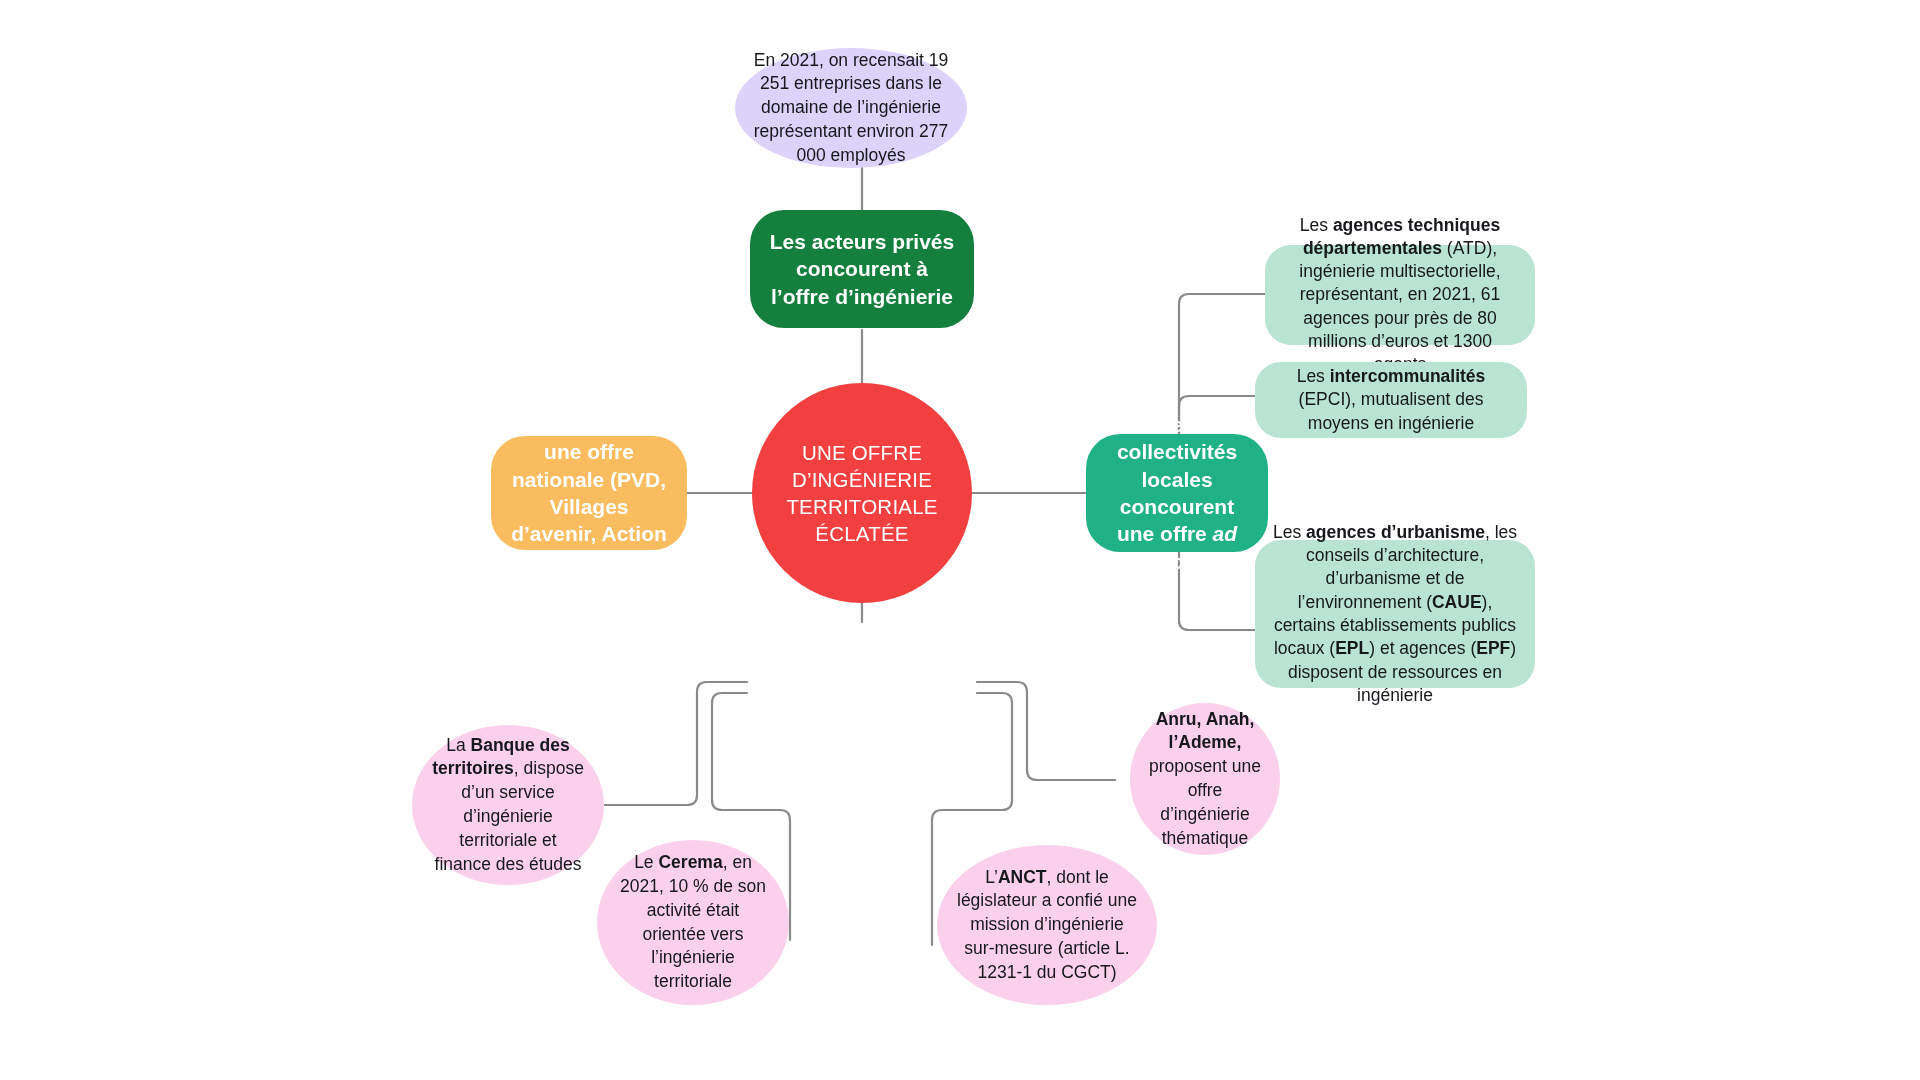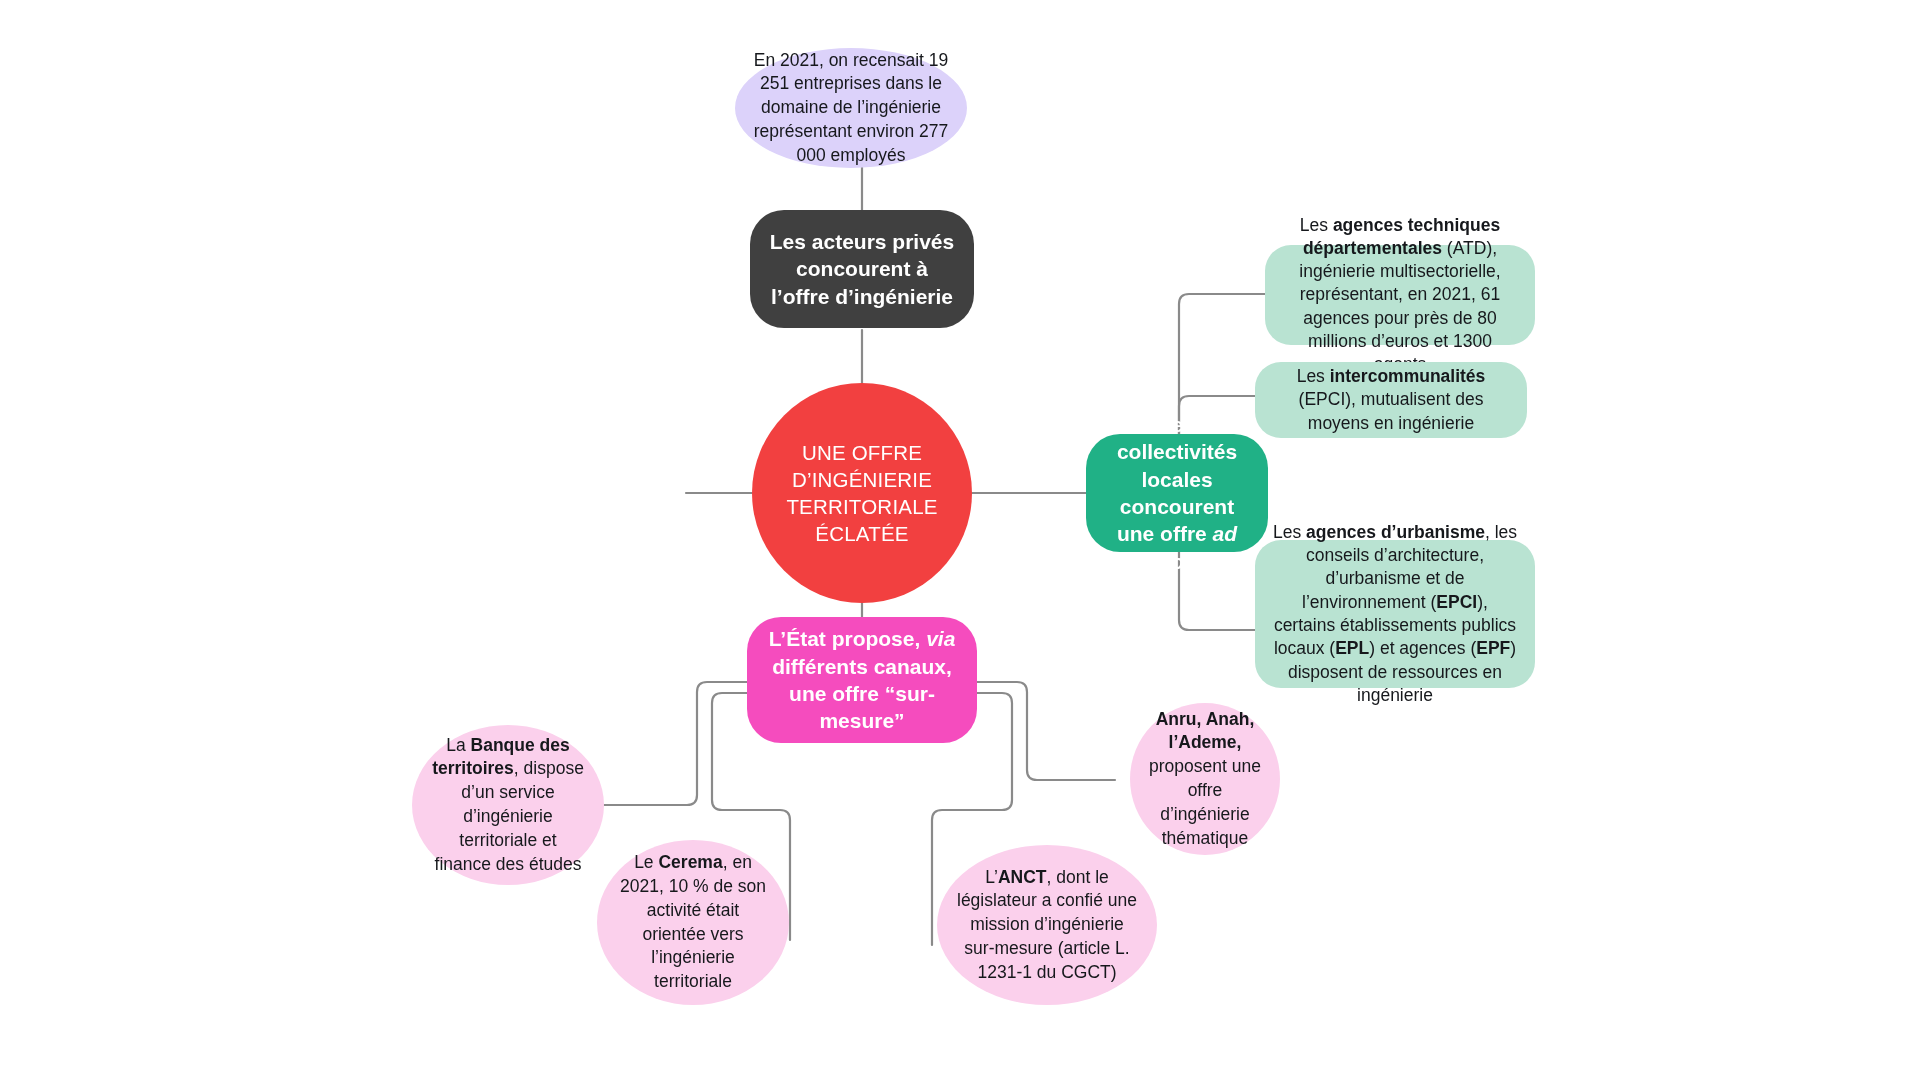--- a/index.html
+++ b/index.html
@@ -53,21 +53,21 @@
 
   
   .branch {
     border-radius: 34px;
     color: #ffffff;
     font-weight: bold;
     font-size: 21px;
     line-height: 1.3;
     padding: 10px 14px;
   }
-  .branch-purple  { background: #404040; }
+  .branch-purple  { background: #15803d; }
   .branch-orange  { background: #F8B košt; }
   .branch-orange  { background: #F9BC5E; }
   .branch-green   { background: #20B186; }
   .branch-magenta { background: #F54CBE; }
 
   
   .card {
     border-radius: 26px;
     background: #B9E3D2;
     color: #16181c;
@@ -134,39 +134,39 @@
   </div>
 
   <div class="node branch branch-purple" style="left:750px; top:210px; width:224px; height:118px;">
     <span class="txt">Les acteurs privés concourent à l’offre d’ingénierie</span>
   </div>
 
   <div class="node hub" style="left:752px; top:383px; width:220px; height:220px;">
     <span class="txt">UNE OFFRE D’INGÉNIERIE TERRITORIALE ÉCLATÉE</span>
   </div>
 
+  <div class="node branch branch-orange" style="left:491px; top:436px; width:196px; height:114px;">
+    <span class="txt">L’État propose une offre nationale (PVD, Villages d’avenir, Action cœur de ville)</span>
+  </div>
 
   <div class="node branch branch-green" style="left:1086px; top:434px; width:182px; height:118px;">
     <span class="txt"><span>Les collectivités locales concourent une offre </span><i>ad hoc</i></span>
   </div>
 
-  <div class="node branch branch-magenta" style="left:747px; top:617px; width:230px; height:126px;">
-    <span class="txt"><span>L’État propose, </span><i>via</i><span> différents canaux, une offre “sur-mesure”</span></span>
-  </div>
 
   <div class="node card" style="left:1265px; top:245px; width:270px; height:100px;">
     <span class="txt"><span>Les </span><b>agences techniques départementales</b><span> (ATD), ingénierie multisectorielle, représentant, en 2021, 61 agences pour près de 80 millions d’euros et 1300 agents</span></span>
   </div>
 
   <div class="node card" style="left:1255px; top:362px; width:272px; height:76px;">
     <span class="txt"><span>Les </span><b>intercommunalités</b><span> (EPCI), mutualisent des moyens en ingénierie</span></span>
   </div>
 
   <div class="node card" style="left:1255px; top:540px; width:280px; height:148px;">
-    <span class="txt"><span>Les </span><b>agences d’urbanisme</b><span>, les conseils d’architecture, d’urbanisme et de l’environnement (</span><b>EPCI</b><span>), certains établissements publics locaux (</span><b>EPL</b><span>) et agences (</span><b>EPF</b><span>) disposent de ressources en ingénierie</span></span>
+    <span class="txt"><span>Les </span><b>agences d’urbanisme</b><span>, les conseils d’architecture, d’urbanisme et de l’environnement (</span><b>CAUE</b><span>), certains établissements publics locaux (</span><b>EPL</b><span>) et agences (</span><b>EPF</b><span>) disposent de ressources en ingénierie</span></span>
   </div>
 
   <div class="node bubble" style="left:412px; top:725px; width:192px; height:160px;">
     <span class="txt"><span>La </span><b>Banque des territoires</b><span>, dispose d’un service d’ingénierie territoriale et finance des études</span></span>
   </div>
 
   <div class="node bubble" style="left:597px; top:840px; width:192px; height:165px;">
     <span class="txt"><span>Le </span><b>Cerema</b><span>, en 2021, 10 % de son activité était orientée vers l’ingénierie territoriale</span></span>
   </div>
 

